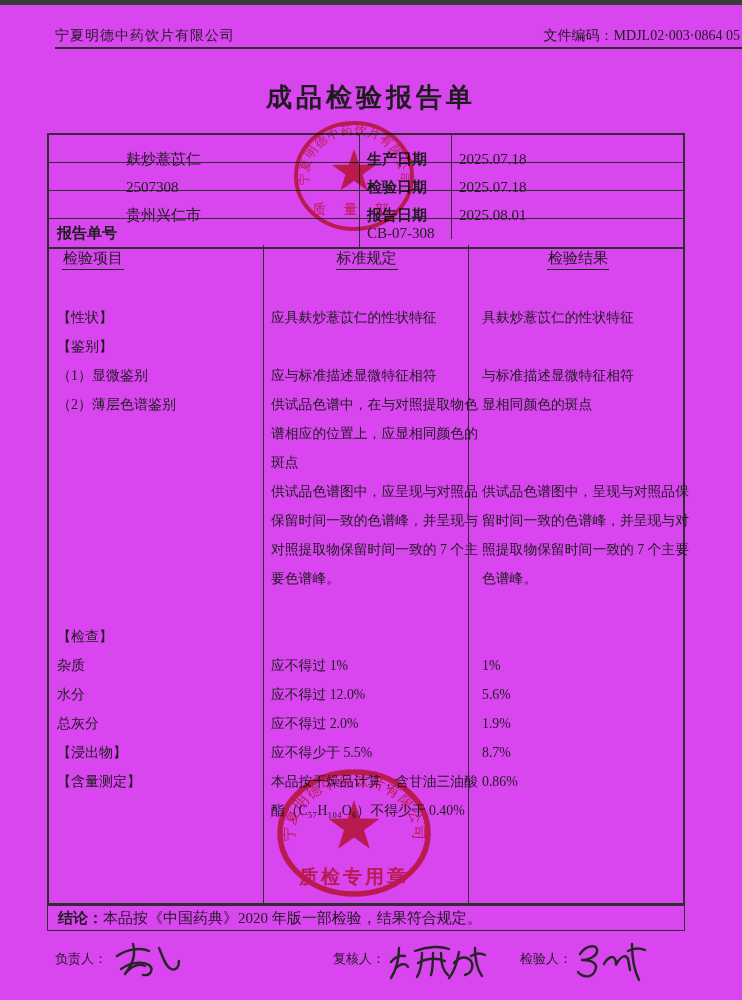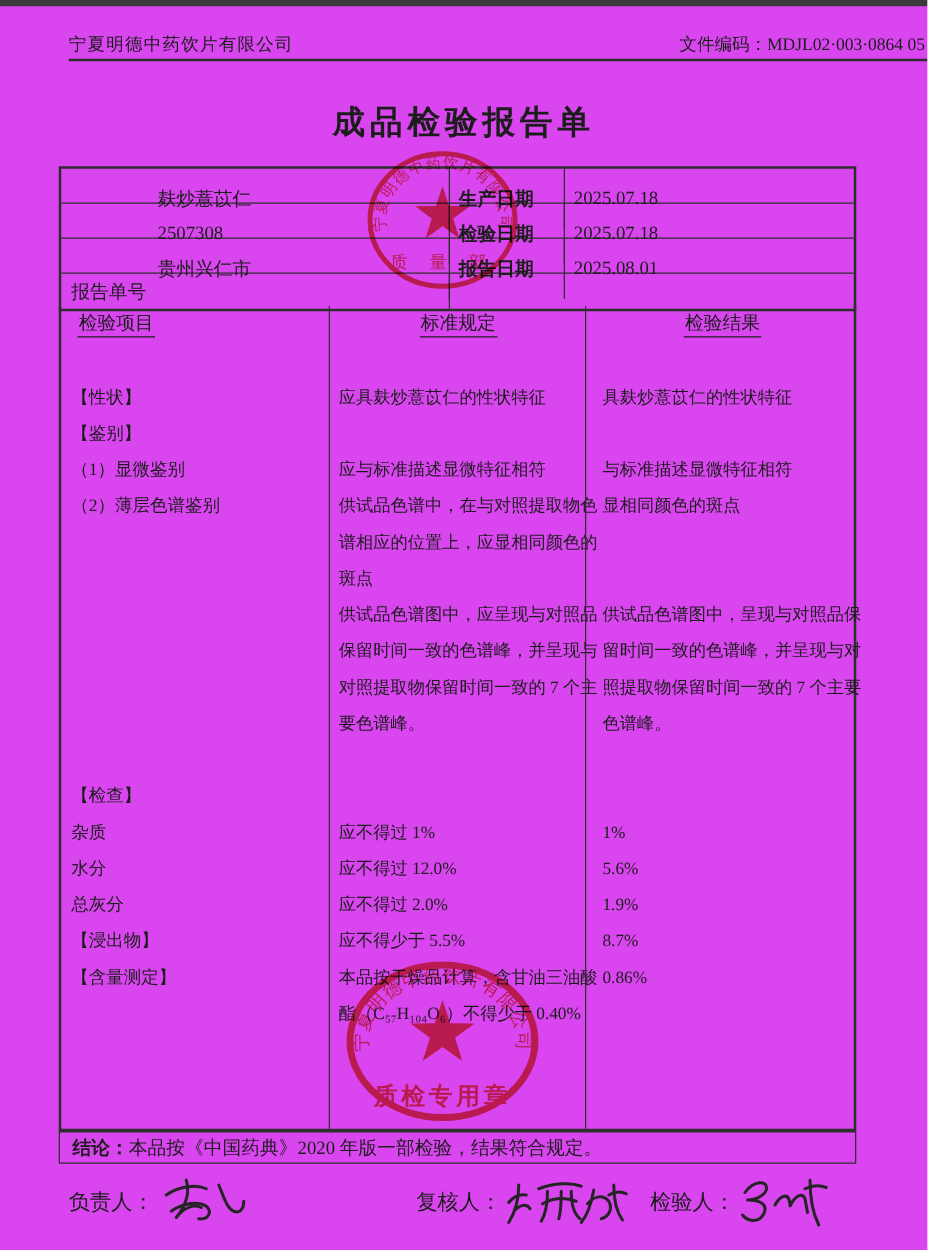--- a/index.html
+++ b/index.html
@@ -19,21 +19,21 @@
 
   
   .info-table { position:absolute; left:47px; top:133px; width:638px; border:2px solid #2e2e2e; }
   .info-row { display:grid; grid-template-columns:67px 244px 92px 231px; height:28px; border-bottom:1.5px solid #2e2e2e; }
   .info-row.last { grid-template-columns:311px 323px; border-bottom:none; }
   .info-cell { display:flex; align-items:center; font-size:15px; overflow:hidden; white-space:nowrap; }
   .c-label   { padding-left:8px;  border-right:1.5px solid #2e2e2e; justify-content:space-between;margin-top:48px; }
   .c-value   { padding-left:10px; border-right:1.5px solid #2e2e2e; }
   .c-label2  { padding-left:7px;  border-right:1.5px solid #2e2e2e;font-weight:bold; }
   .c-value2  { padding-left:7px; }
-  .c-report-label { padding-left:8px; border-right:1.5px solid #2e2e2e; }
+  .c-report-label { padding-left:8px; border-right:1.5px solid #2e2e2e;font-weight:bold; }
   .c-report-value { padding-left:7px; }
 
   
   .main-table { position:absolute; left:47px; top:245px; width:638px; height:659px;
                 border-left:2px solid #2e2e2e; border-right:2px solid #2e2e2e; border-bottom:1.5px solid #2e2e2e; }
   .vline { position:absolute; top:0; bottom:0; width:1.5px; background:#2e2e2e; }
   .vline.v1 { left:213.5px; } 
   .vline.v2 { left:418.5px; } 
   .head-row { display:grid; grid-template-columns:215px 205px 218px; height:29px; }
   .head-cell { font-size:15px; display:flex; align-items:center; }
@@ -48,21 +48,21 @@
 
   
   .conclusion { position:absolute; left:47px; top:904px; width:638px; height:27px;
                 border:1.5px solid #2e2e2e; border-top:2px solid #2e2e2e; display:flex; align-items:center;
                 padding-left:10px; font-size:15px; white-space:nowrap; }
   .conclusion .lab { font-weight:bold; }
 
   
   .sign-row { position:absolute; left:0; top:938px; width:742px; height:50px; }
   .sign-group { position:absolute; display:flex; align-items:flex-start; }
-  .sign-label { font-size:17px; padding-top:12px; }
+  .sign-label { font-size:13px; padding-top:12px; }
   .sg1 { left:55px; } .sg2 { left:333px; } .sg3 { left:520px; }
   .sig-svg { display:block; }
   .sig-svg path { fill:none; stroke:#242424; stroke-width:2.4; stroke-linecap:round; stroke-linejoin:round; }
 
   
   .stamp { position:absolute; opacity:.82; mix-blend-mode:multiply; pointer-events:none; }
   .stamp-top { left:292px; top:119px; width:124px; height:114px; }
   .stamp-bottom { left:276px; top:769px; width:156px; height:132px; }
 </style>
 </head>
@@ -91,20 +91,21 @@
       <div class="info-cell c-value2">2025.07.18</div>
     </div>
     <div class="info-row">
       <div class="info-cell c-label">药材产地</div>
       <div class="info-cell c-value">贵州兴仁市</div>
       <div class="info-cell c-label2">报告日期</div>
       <div class="info-cell c-value2">2025.08.01</div>
     </div>
     <div class="info-row last">
       <div class="info-cell c-report-label">报告单号</div>
+      <div class="info-cell c-report-value">CB-07-308</div>
     </div>
   </div>
 
   <div class="main-table">
     <div class="vline v1"></div>
     <div class="vline v2"></div>
     <div class="head-row">
       <div class="head-cell">
           <span>检验项目</span>
         </div>

